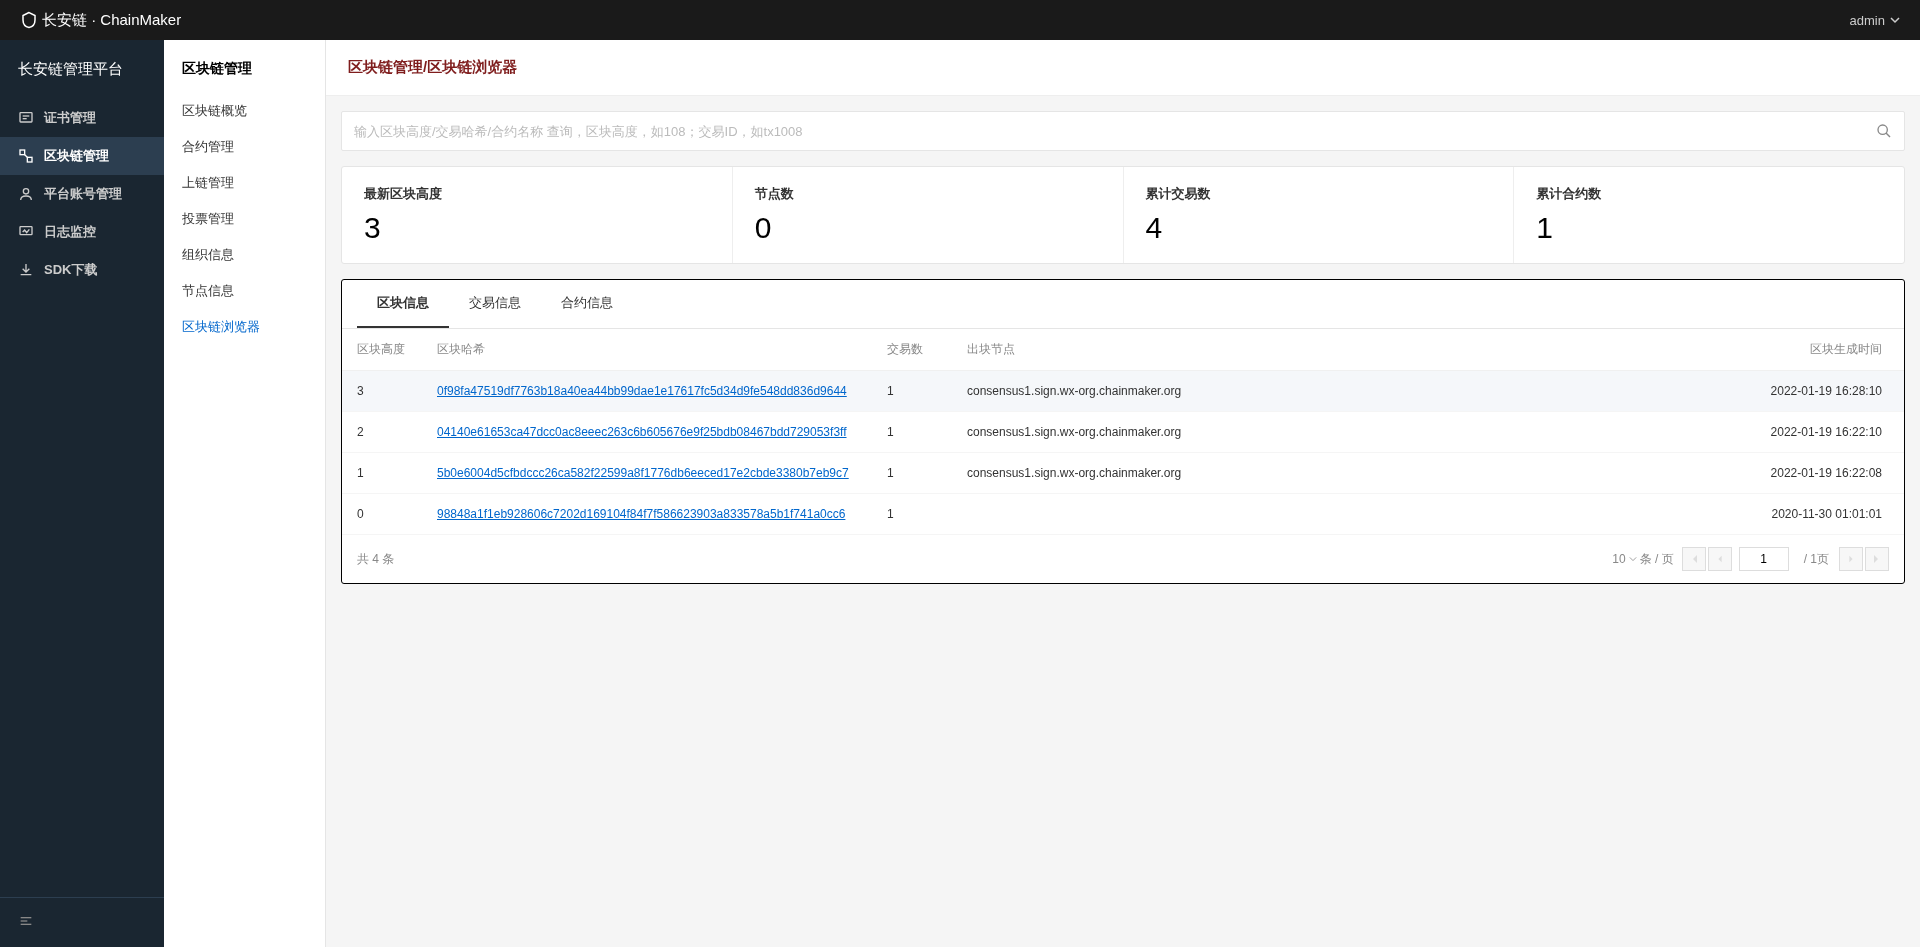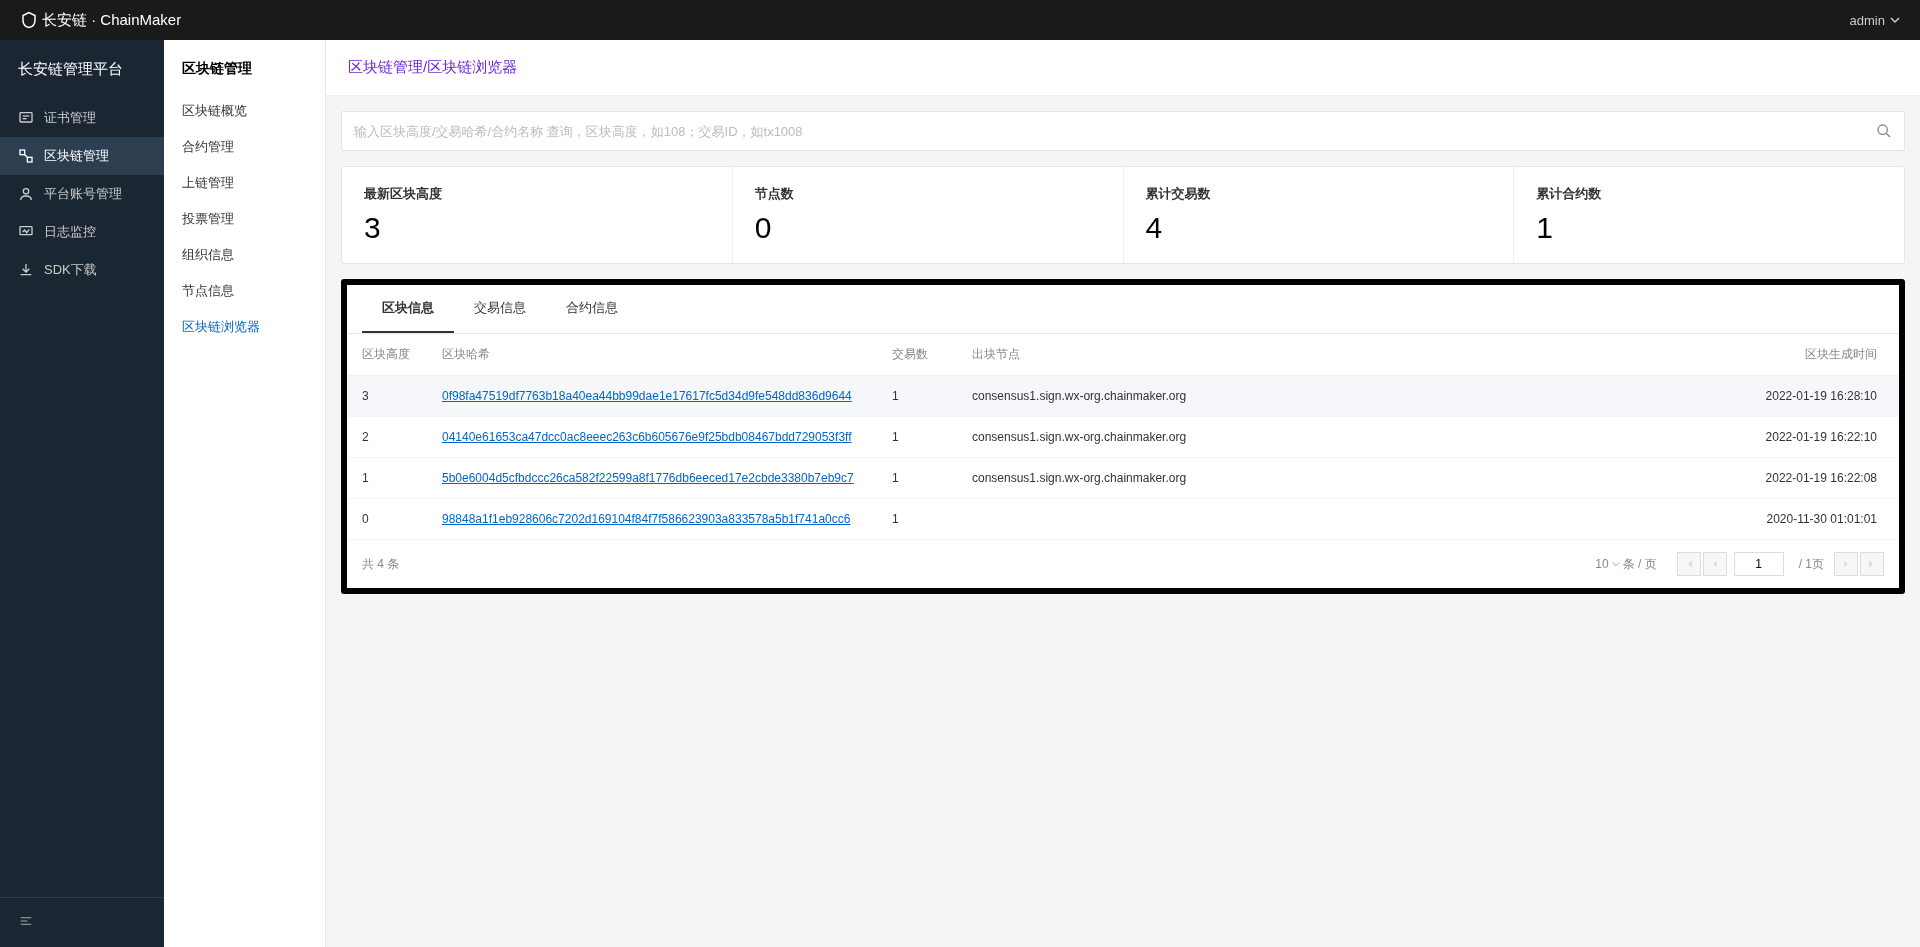--- a/index.html
+++ b/index.html
@@ -7,58 +7,58 @@
     
     .header { background: #1a1a1a; height: 40px; display: flex; align-items: center; justify-content: space-between; padding: 0 20px; }
     .logo { display: flex; align-items: center; color: #fff; font-size: 15px; gap: 4px; }
     .logo-icon { width: 18px; height: 18px; }
     .user-menu { color: #ccc; font-size: 13px; display: flex; align-items: center; gap: 5px; cursor: pointer; }
     
     .layout { display: flex; height: calc(100vh - 40px); }
     
     .sidebar1 { width: 164px; background: #1a2631; color: #fff; display: flex; flex-direction: column; }
     .sidebar1-title { padding: 20px 18px; font-size: 15px; font-weight: 500; }
-    .nav-item { padding: 10px 18px; display: flex; align-items: center; gap: 10px; font-size: 13px; color: #ccc; cursor: pointer; }
+    .nav-item { padding: 10px 18px; display: flex; align-items: center; gap: 10px; font-size: 13px; color: #ccc; cursor: pointer; font-weight: bold; }
     .nav-item.active { background: #2c3e50; color: #fff; }
     .nav-item .icon { width: 16px; height: 16px; flex-shrink: 0; }
     .sidebar1-footer { margin-top: auto; padding: 15px 18px; border-top: 1px solid #2c3e50; }
     
     .sidebar2 { width: 162px; background: #fff; border-right: 1px solid #e5e5e5; }
     .sidebar2-title { padding: 20px 18px 15px; font-size: 14px; font-weight: 600; color: #000; }
     .sub-item { padding: 9px 18px; font-size: 13px; color: #333; cursor: pointer; }
     .sub-item.active { color: #0066cc; }
     
     .main { flex: 1; padding: 0; overflow-y: auto; background: #f5f5f5; }
-    .breadcrumb-bar { background: #fff; padding: 18px 22px; font-size: 15px; font-weight: 400; color: #6d28d9; border-bottom: 1px solid #eee; }
+    .breadcrumb-bar { background: #fff; padding: 18px 22px; font-size: 15px; font-weight: 700; color: #7f1d1d; border-bottom: 1px solid #eee; }
     .content-area { padding: 15px 15px; }
     
     .search-box { background: #fff; border: 1px solid #e5e5e5; border-radius: 2px; display: flex; align-items: center; padding: 0 12px; height: 40px; margin-bottom: 15px; }
     .search-box input { flex: 1; border: none; outline: none; font-size: 13px; color: #333; background: transparent; }
     .search-box input::placeholder { color: #bbb; }
     .search-icon { width: 16px; height: 16px; color: #888; }
     
     .stats { background: #fff; border: 1px solid #e5e5e5; border-radius: 3px; display: flex; margin-bottom: 15px; }
     .stat { flex: 1; padding: 18px 22px; border-right: 1px solid #eee; }
     .stat:last-child { border-right: none; }
     .stat-label { font-size: 13px; color: #333; font-weight: 600; margin-bottom: 8px; }
     .stat-value { font-size: 30px; font-weight: 400; color: #000; }
     
-    .table-card { background: #fff; border: 6px solid #000000; border-radius: 3px; }
+    .table-card { background: #fff; border: 1px solid #000000; border-radius: 3px; }
     .tabs { display: flex; border-bottom: 1px solid #e5e5e5; padding: 0 15px; }
     .tab { padding: 14px 20px; font-size: 13px; color: #333; cursor: pointer; border-bottom: 2px solid transparent; }
     .tab.active { font-weight: 600; border-bottom-color: #333; }
     
     table { width: 100%; border-collapse: collapse; }
     thead th { text-align: left; padding: 12px 15px; font-size: 12px; font-weight: 400; color: #888; background: #fff; border-bottom: 1px solid #f0f0f0; }
     tbody td { padding: 13px 15px; font-size: 12px; color: #333; border-bottom: 1px solid #f5f5f5; }
     tbody tr:nth-child(1) { background: #f5f7fa; }
     .hash-link { color: #0066cc; cursor: pointer; text-decoration: underline; }
     
     .pagination { display: flex; align-items: center; justify-content: space-between; padding: 12px 15px; font-size: 12px; color: #888; }
-    .page-right { display: flex; gap: 20px; }
+    .page-right { display: flex; gap: 8px; }
     .page-size { display: flex; align-items: center; gap: 3px; cursor: pointer; }
     .page-btns { display: flex; align-items: center; gap: 2px; }
     .page-btn { width: 24px; height: 24px; display: flex; align-items: center; justify-content: center; border: 1px solid #ddd; background: #f7f7f7; cursor: pointer; color: #aaa; font-size: 11px; }
     .page-btn.disabled { color: #ddd; cursor: not-allowed; }
     .page-input { width: 50px; height: 24px; border: 1px solid #ddd; text-align: center; font-size: 12px; margin: 0 5px; }
     
     .col-height { width: 80px; }
     .col-hash { width: 450px; }
     .col-tx { width: 80px; }
     .col-node { width: 450px; }

